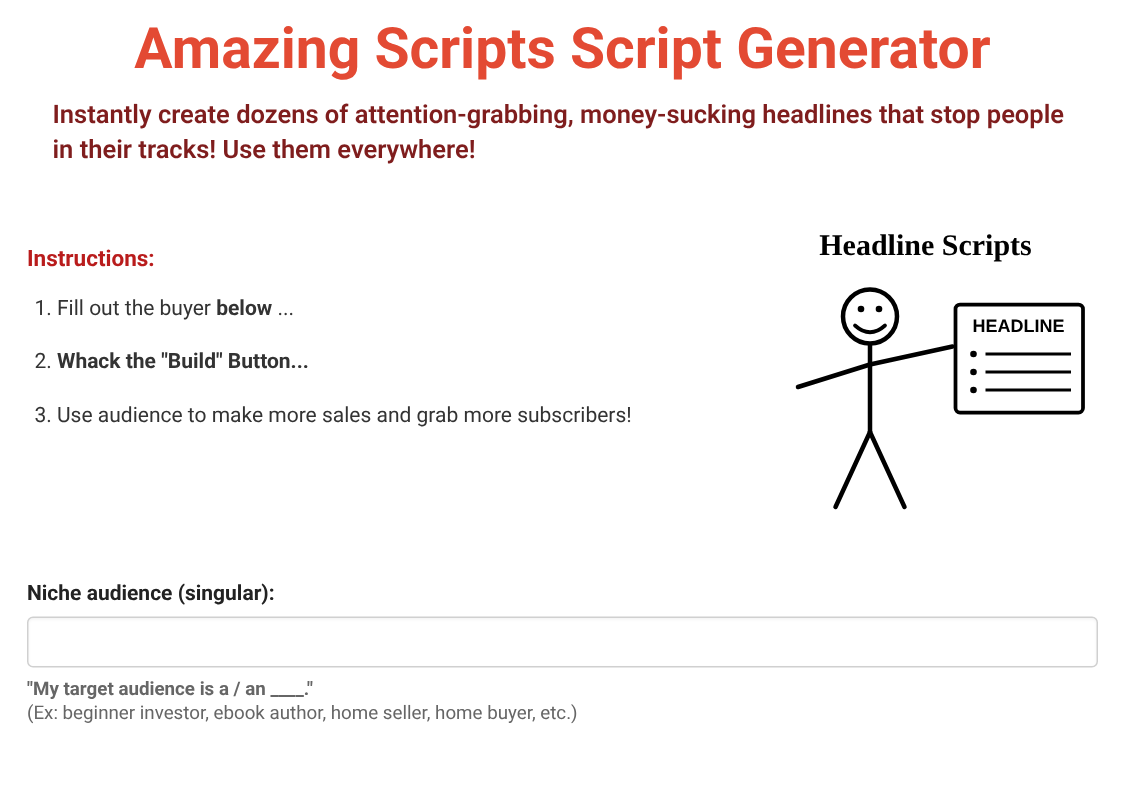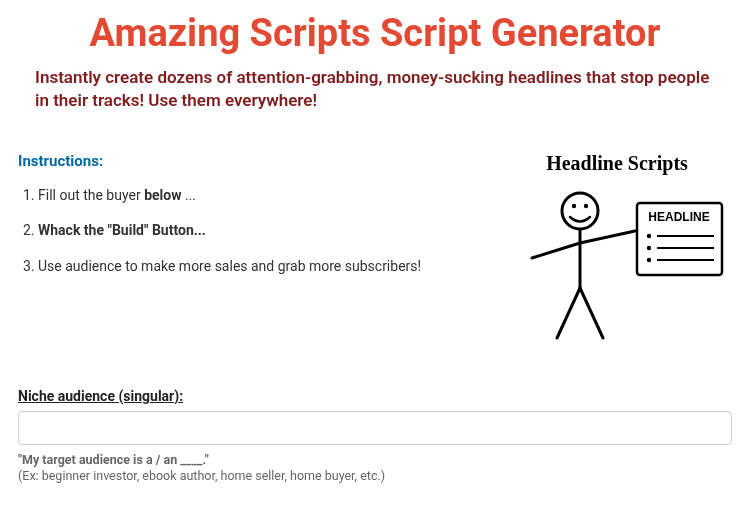--- a/index.html
+++ b/index.html
@@ -37,22 +37,23 @@
       align-items: flex-start;
       gap: 20px;
     }
     .left-col {
       flex: 1;
       padding-top: 4px;
     }
     .instructions-label {
       font-weight: 700;
       font-size: 15px;
-      color: #0369a1;
+      color: #b91c1c;
       margin-bottom: 16px;
+      margin-top: 11px;
     }
     ol.instructions {
       list-style: decimal;
       padding-left: 20px;
     }
     ol.instructions li {
       font-size: 14px;
       color: #333;
       margin-bottom: 16px;
       line-height: 1.4;
@@ -66,21 +67,20 @@
       flex-shrink: 0;
     }
     .form-section {
       margin-top: 40px;
     }
     .field-label {
       font-weight: 700;
       font-size: 14px;
       color: #222;
       margin-bottom: 7px;
-      text-decoration: underline;
     }
     .text-input {
       width: 100%;
       height: 34px;
       border: 1px solid #d0d0d0;
       border-radius: 4px;
       padding: 6px 10px;
       font-size: 14px;
       box-shadow: inset 0 1px 2px rgba(0,0,0,0.05);
     }

